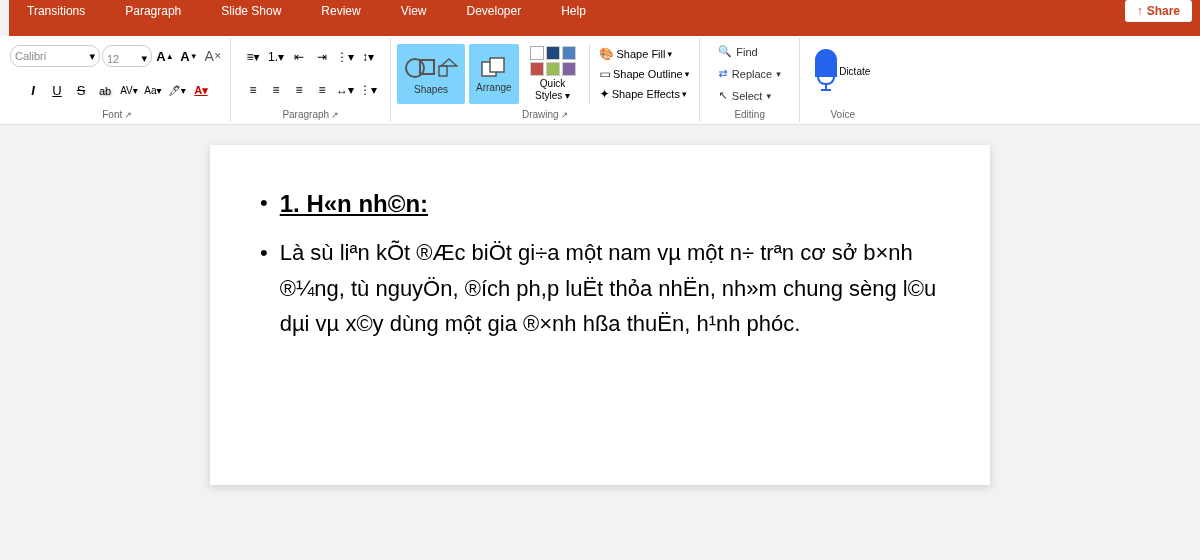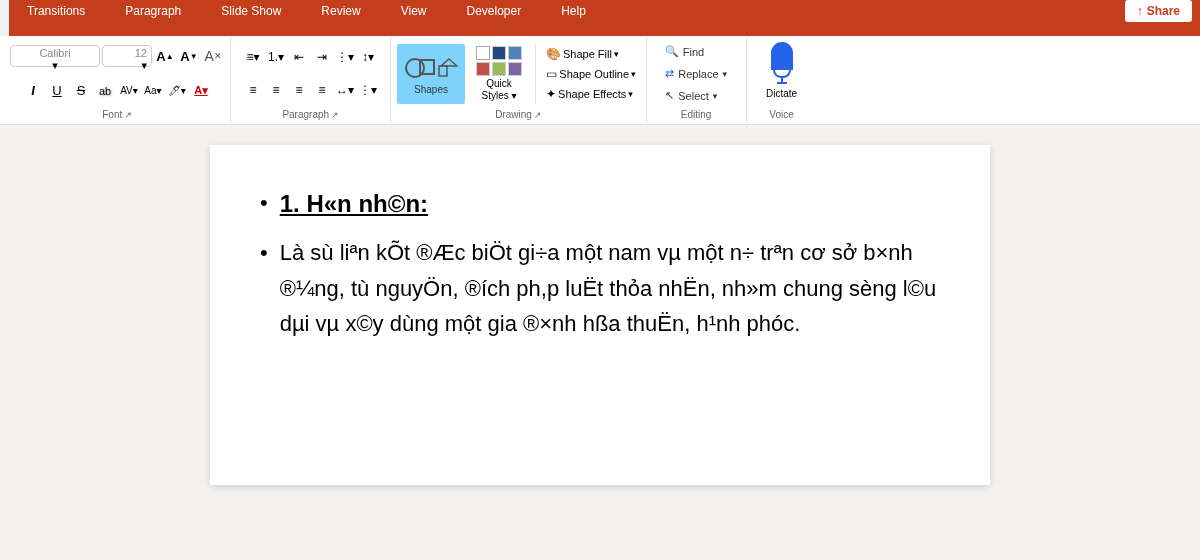--- a/index.html
+++ b/index.html
@@ -81,31 +81,30 @@
       align-items: center;
       gap: 2px;
       flex: 1;
     }
 
     
     .font-group { min-width: 200px; }
     .font-top { display: flex; gap: 2px; margin-bottom: 2px; }
     .font-selector {
       border: 1px solid #ccc;
-      border-radius: 4px;
+      border-radius: 10px;
       padding: 1px 4px;
       font-size: 11px;
       height: 22px;
       width: 90px;
       cursor: pointer;
       display: flex;
       align-items: center;
       justify-content: space-between;
       background: white;
-      flex-direction: column;
     }
     .font-size-selector {
       width: 50px;
       align-items: flex-end;
     }
     .font-btn {
       width: 22px;
       height: 22px;
       display: flex;
       align-items: center;
@@ -169,21 +168,22 @@
       color: #333;
       height: 20px;
       background: white;
       white-space: nowrap;
     }
 
     
     .voice-group { min-width: 70px; }
     .dictate-btn {
       display: flex;
-      flex-direction: column;
+      flex-direction: row;
+      align-items: center;
       justify-content: center;
       gap: 2px;
       padding: 4px 8px;
       border: 1px solid transparent;
       border-radius: 2px;
       cursor: pointer;
       font-size: 11px;
       height: 60px;
       background: white;
     }
@@ -350,20 +350,27 @@
               <rect x="16" y="8" width="14" height="14" fill="none" stroke="#555" stroke-width="2"></rect>
             </svg>
             <svg width="20" height="20" viewBox="0 0 20 20">
               <rect x="1" y="8" width="8" height="10" fill="none" stroke="#555" stroke-width="1.5"></rect>
               <polygon points="11,1 19,8 3,8" fill="none" stroke="#555" stroke-width="1.5"></polygon>
             </svg>
           </div>
           <span style="font-size:10px;">Shapes</span>
         </div>
 
+        <div class="drawing-btn">
+          <svg width="28" height="28" viewBox="0 0 28 28">
+            <rect x="2" y="8" width="14" height="14" fill="white" stroke="#555" stroke-width="1.5"></rect>
+            <rect x="10" y="4" width="14" height="14" fill="white" stroke="#555" stroke-width="1.5"></rect>
+          </svg>
+          <span style="font-size:10px;">Arrange</span>
+        </div>
 
         <div class="quick-styles-btn">
           <div class="qs-swatch-row">
             <div class="qs-swatch" style="background:#fff;border:1px solid #aaa;"></div>
             <div class="qs-swatch" style="background:#1f497d;"></div>
             <div class="qs-swatch" style="background:#4f81bd;"></div>
           </div>
           <div class="qs-swatch-row">
             <div class="qs-swatch" style="background:#c0504d;"></div>
             <div class="qs-swatch" style="background:#9bbb59;"></div>

